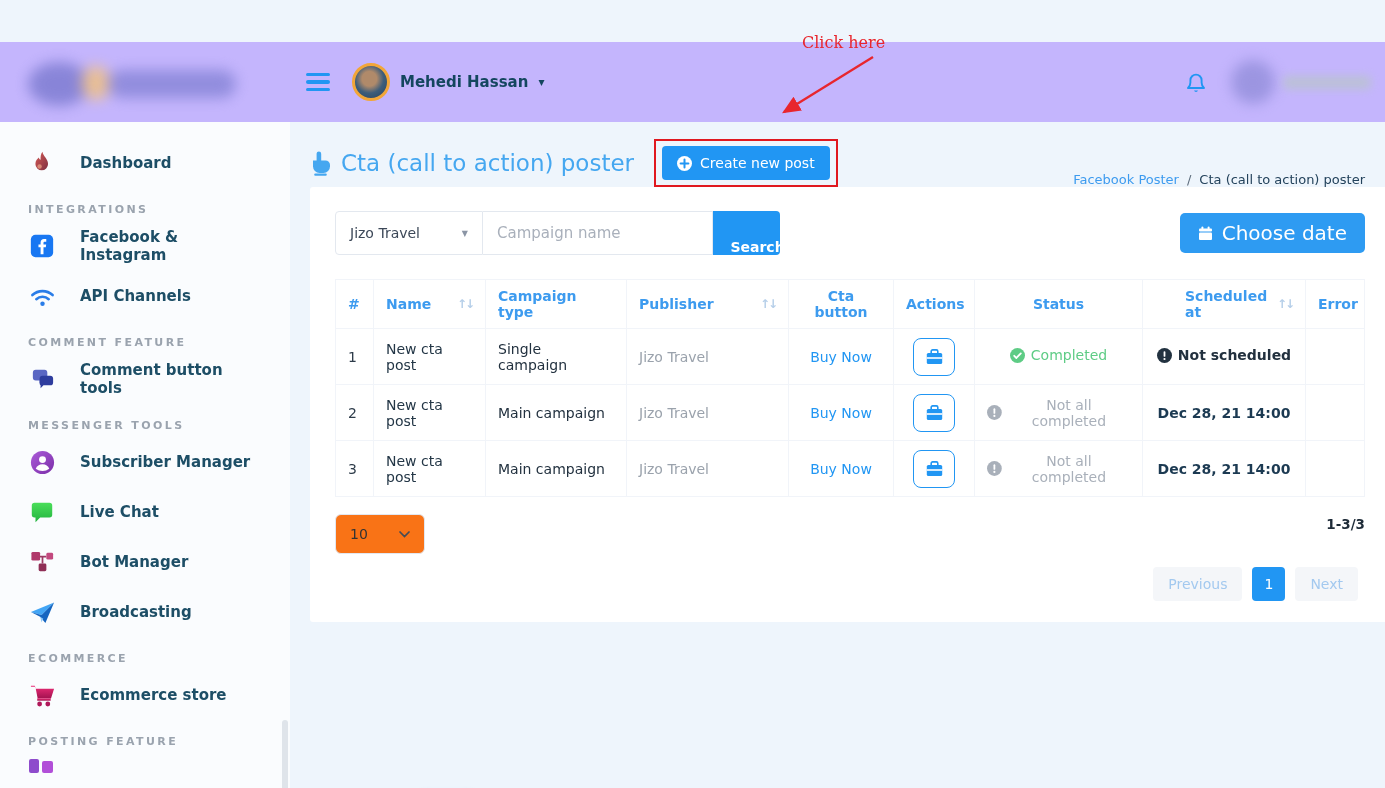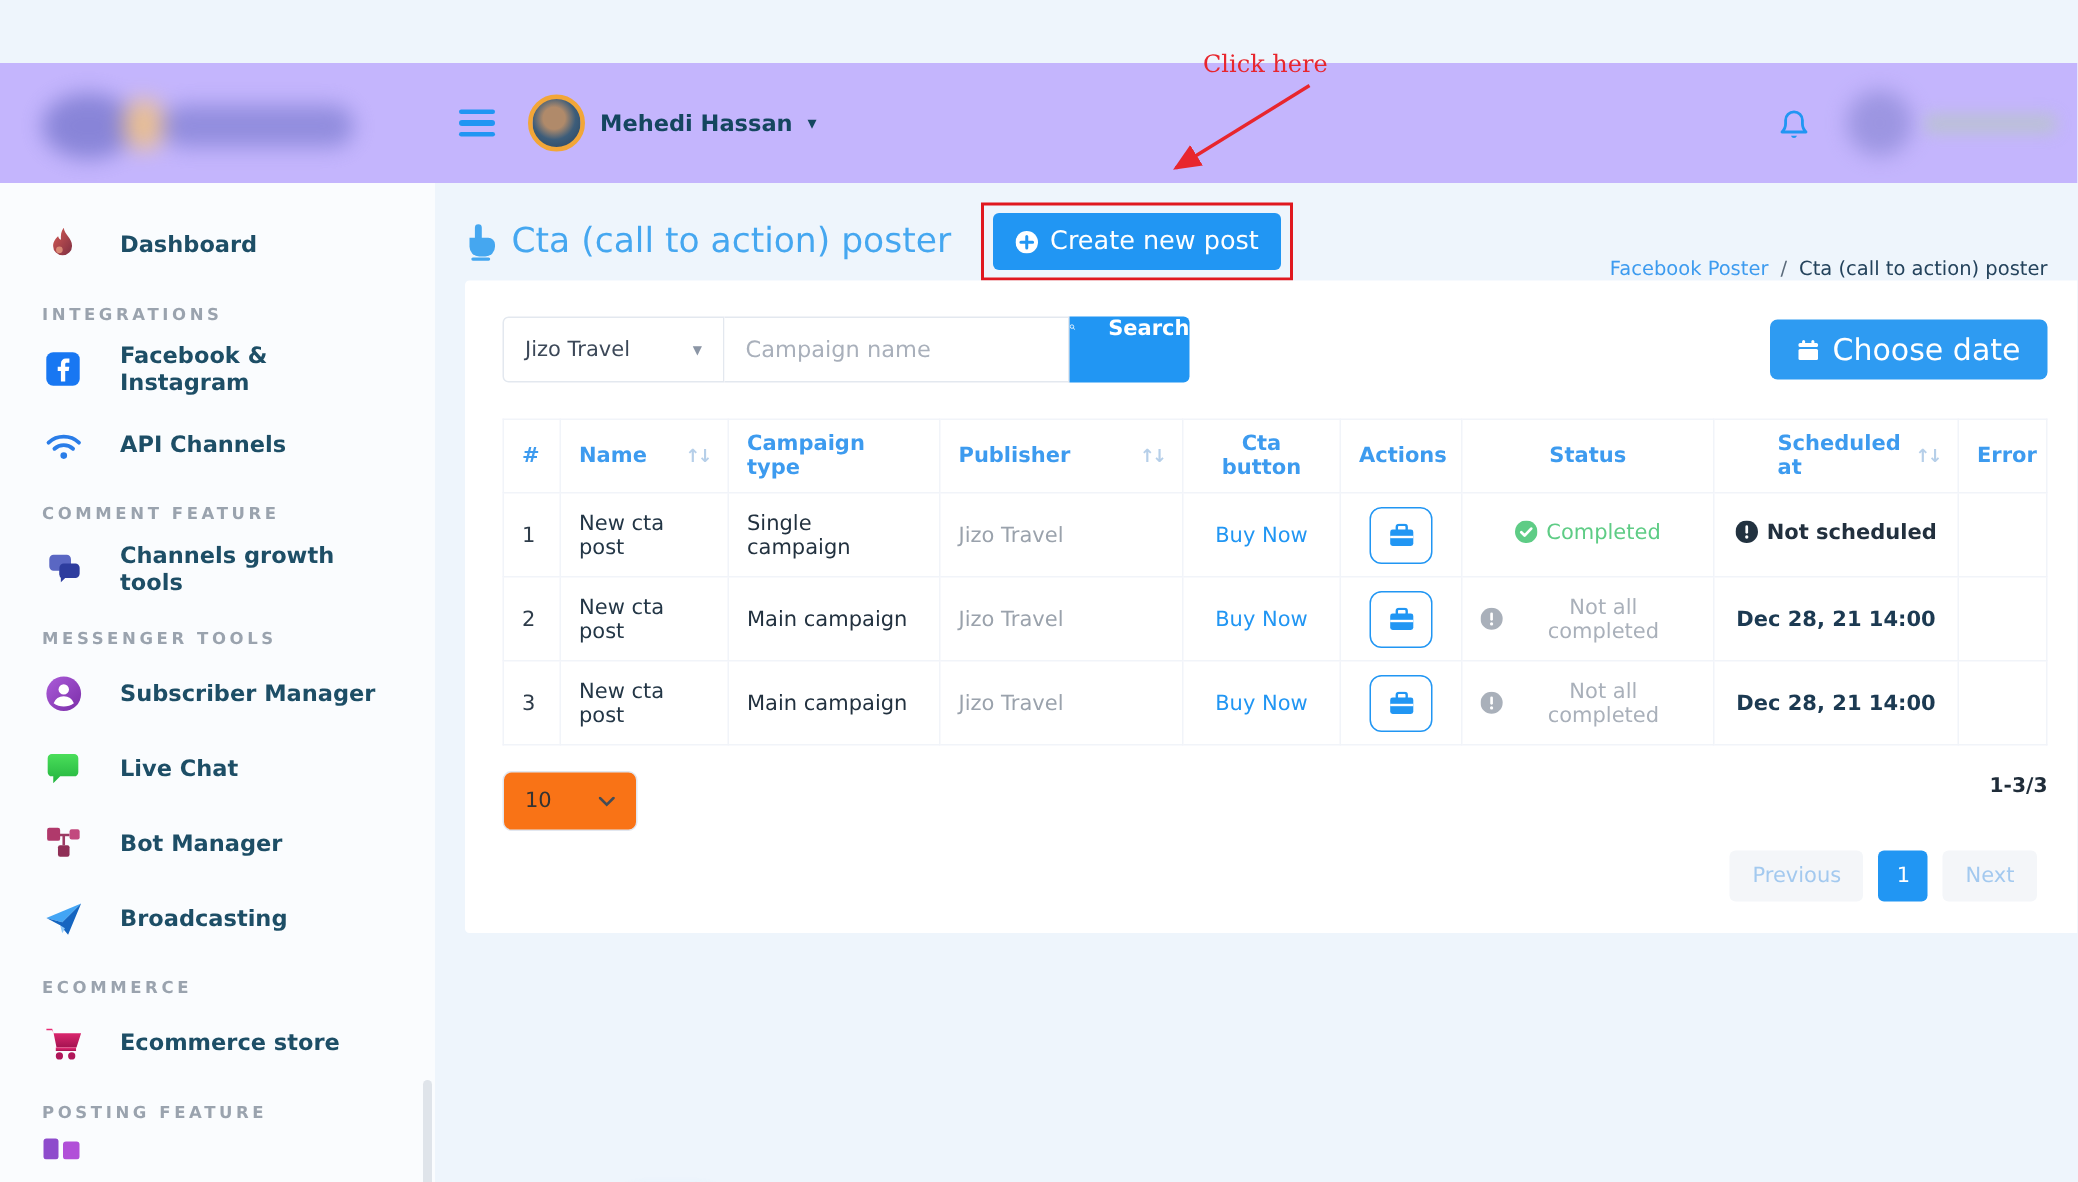--- a/index.html
+++ b/index.html
@@ -34,34 +34,34 @@
   .side-scrollbar { position:absolute; right:2px; bottom:0; width:6px; height:110px; border-radius:3px; background:#dfe4ea; }
   .partial-icon { padding:2px 0 0 28px; }
 
   .main { flex:1; background:#eef5fc; position:relative; }
 
   
   .page-head { height:65px; display:flex; align-items:flex-end; justify-content:space-between; padding:0 20px; }
   .ph-left { display:flex; align-items:center; }
   .page-title { display:flex; align-items:center; gap:10px; font-size:23px; color:#45a7f0; font-weight:400; }
   .red-box { margin-left:20px; border:2px solid #e0181f; padding:5px 6px; }
-  .create-btn { display:flex; align-items:center; gap:8px; background:#2196f3; color:#fff; border:none; border-radius:4px; font-size:17px; font-family:inherit; padding:9px 15px; cursor:pointer; }
+  .create-btn { display:flex; align-items:center; gap:8px; background:#2196f3; color:#fff; border:none; border-radius:4px; font-size:14px; font-family:inherit; padding:9px 15px; cursor:pointer; }
   .breadcrumb { font-size:13px; display:flex; align-items:center; gap:8px; }
   .breadcrumb .parent { color:#3d9bef; cursor:pointer; }
   .breadcrumb .sep { color:#5b6b7b; }
   .breadcrumb .current { color:#24435c; }
 
   
   .card { margin-left:20px; background:#fff; border-radius:3px 0 0 3px; height:435px; padding:24px 20px 20px 25px; position:relative; }
   .filter-row { display:flex; align-items:center; }
   .pub-select { width:148px; height:44px; border:1px solid #e3e8ef; border-radius:4px 0 0 4px; background:#fff; display:flex; align-items:center; justify-content:space-between; padding:0 14px; font-size:14px; color:#3c4858; cursor:pointer; }
   .pub-select .caret-sm { font-size:8px; color:#8b95a5; }
   .camp-input { width:230px; height:44px; border:1px solid #e3e8ef; border-left:none; padding:0 14px; font-size:15px; font-family:inherit; color:#0369a1; outline:none; }
   .camp-input::placeholder { color:#a9b0bb; }
-  .search-btn { width:80px; height:44px; background:#2196f3; border:none; border-radius:0 4px 4px 0; color:#fff; font-size:14px; font-weight:600; font-family:inherit; display:flex; align-items:flex-start; justify-content:center; gap:22px; cursor:pointer; }
+  .search-btn { width:67px; height:44px; background:#2196f3; border:none; border-radius:0 4px 4px 0; color:#fff; font-size:14px; font-weight:600; font-family:inherit; display:flex; align-items:flex-end; justify-content:center; gap:22px; cursor:pointer; }
   .fsp { flex:1; }
   .date-btn { height:40px; padding:0 18px; background:#2e9bf2; border:none; border-radius:5px; color:#fff; font-size:20px; font-family:inherit; display:flex; align-items:center; gap:9px; cursor:pointer; }
 
   
   table { width:100%; margin-top:24px; border-collapse:collapse; table-layout:fixed; }
   th, td { border:1px solid #f1f4f9; padding:0 12px; }
   th { height:49px; font-size:14px; font-weight:600; color:#3d9bef; text-align:left; }
   td { height:56px; font-size:14px; }
   th.center, td.center { text-align:center; }
   .th-flex { display:flex; align-items:center; justify-content:space-between; }
@@ -174,21 +174,21 @@
 
     <div class="side-header">COMMENT FEATURE</div>
 
     <div class="side-item">
       <span class="ic">
         <svg width="27" height="27" viewBox="0 0 28 28">
         <path d="M4 7a3 3 0 0 1 3-3h9a3 3 0 0 1 3 3v5a3 3 0 0 1-3 3h-2l-3 3v-3H7a3 3 0 0 1-3-3z" fill="#5a67c3"></path>
         <path d="M11 13a3 3 0 0 1 3-3h8a3 3 0 0 1 3 3v4a3 3 0 0 1-3 3h-7l-3 3v-3a3 3 0 0 1-1-2.2z" fill="#2e3d9e"></path>
           </svg>
       </span>
-      <span class="lb">Channels growth tools</span>
+      <span class="lb">Comment button tools</span>
     </div>
 
     <div class="side-header">MESSENGER TOOLS</div>
 
     <div class="side-item">
       <span class="ic">
         <svg width="27" height="27" viewBox="0 0 28 28">
             <defs>
               <linearGradient id="gpu" x1="0" y1="0" x2="1" y2="1">
                 <stop offset="0" stop-color="#ab5cd9"></stop>

